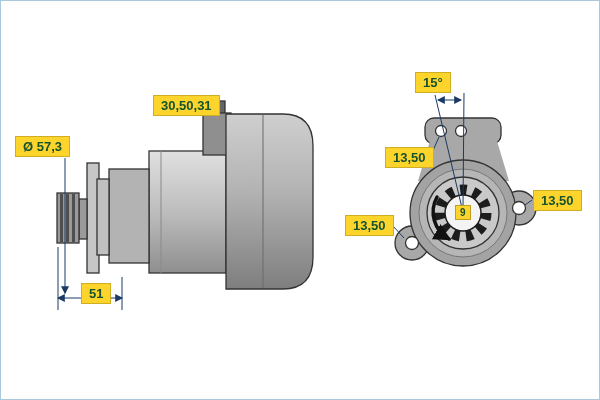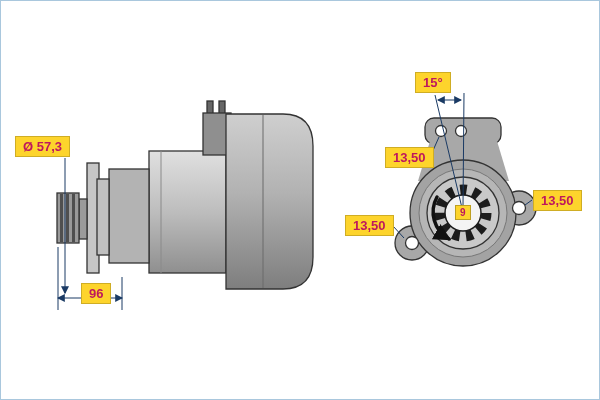--- a/index.html
+++ b/index.html
@@ -2,21 +2,21 @@
 <html><head>
 <meta charset="utf-8">
 <style>
   html,body{margin:0;padding:0;background:#ffffff;font-family:"Liberation Sans",sans-serif;}
   .frame{
     position:relative;width:600px;height:400px;box-sizing:border-box;
     border:1px solid #a9c7dd;background:#ffffff;overflow:hidden;
   }
   .frame svg{position:absolute;left:0;top:0;}
   .lbl{
-    position:absolute;background:#fdd42c;color:#be185d;
+    position:absolute;background:#fdd42c;color:#14532d;
     font-weight:bold;font-size:13px;line-height:17px;
     padding:1px 7px;white-space:nowrap;border:1px solid rgba(0,0,0,.18);
   }
   .lbl.tiny{font-size:10px;line-height:13px;padding:0 4px;border:1px solid rgba(0,0,0,.25);}
 </style>
 </head>
 <body>
 
 <div class="frame">
 
@@ -92,21 +92,22 @@
     <g stroke="#1a3a64" stroke-width="1" fill="none">
       <line x1="434" y1="94" x2="461" y2="207"></line>
       <line x1="463" y1="92" x2="462" y2="205"></line>
       <line x1="437" y1="99" x2="460" y2="99" marker-start="url(#arr)" marker-end="url(#arr)"></line>
       <line x1="430" y1="154" x2="438" y2="136"></line>
       <line x1="392" y1="225" x2="403" y2="237"></line>
       <line x1="531" y1="199" x2="524" y2="204"></line>
     </g>
   </svg>
 
+  <div class="lbl" style="left:152px;top:94px;">30,50,31</div>
   <div class="lbl" style="left:14px;top:135px;">Ø 57,3</div>
-  <div class="lbl" style="left:80px;top:282px;">96</div>
+  <div class="lbl" style="left:80px;top:282px;">51</div>
   <div class="lbl" style="left:414px;top:71px;">15°</div>
   <div class="lbl" style="left:384px;top:146px;">13,50</div>
   <div class="lbl" style="left:532px;top:189px;">13,50</div>
   <div class="lbl" style="left:344px;top:214px;">13,50</div>
   <div class="lbl tiny" style="left:454px;top:204px;">9</div>
 
 </div>
 
 </body></html>

